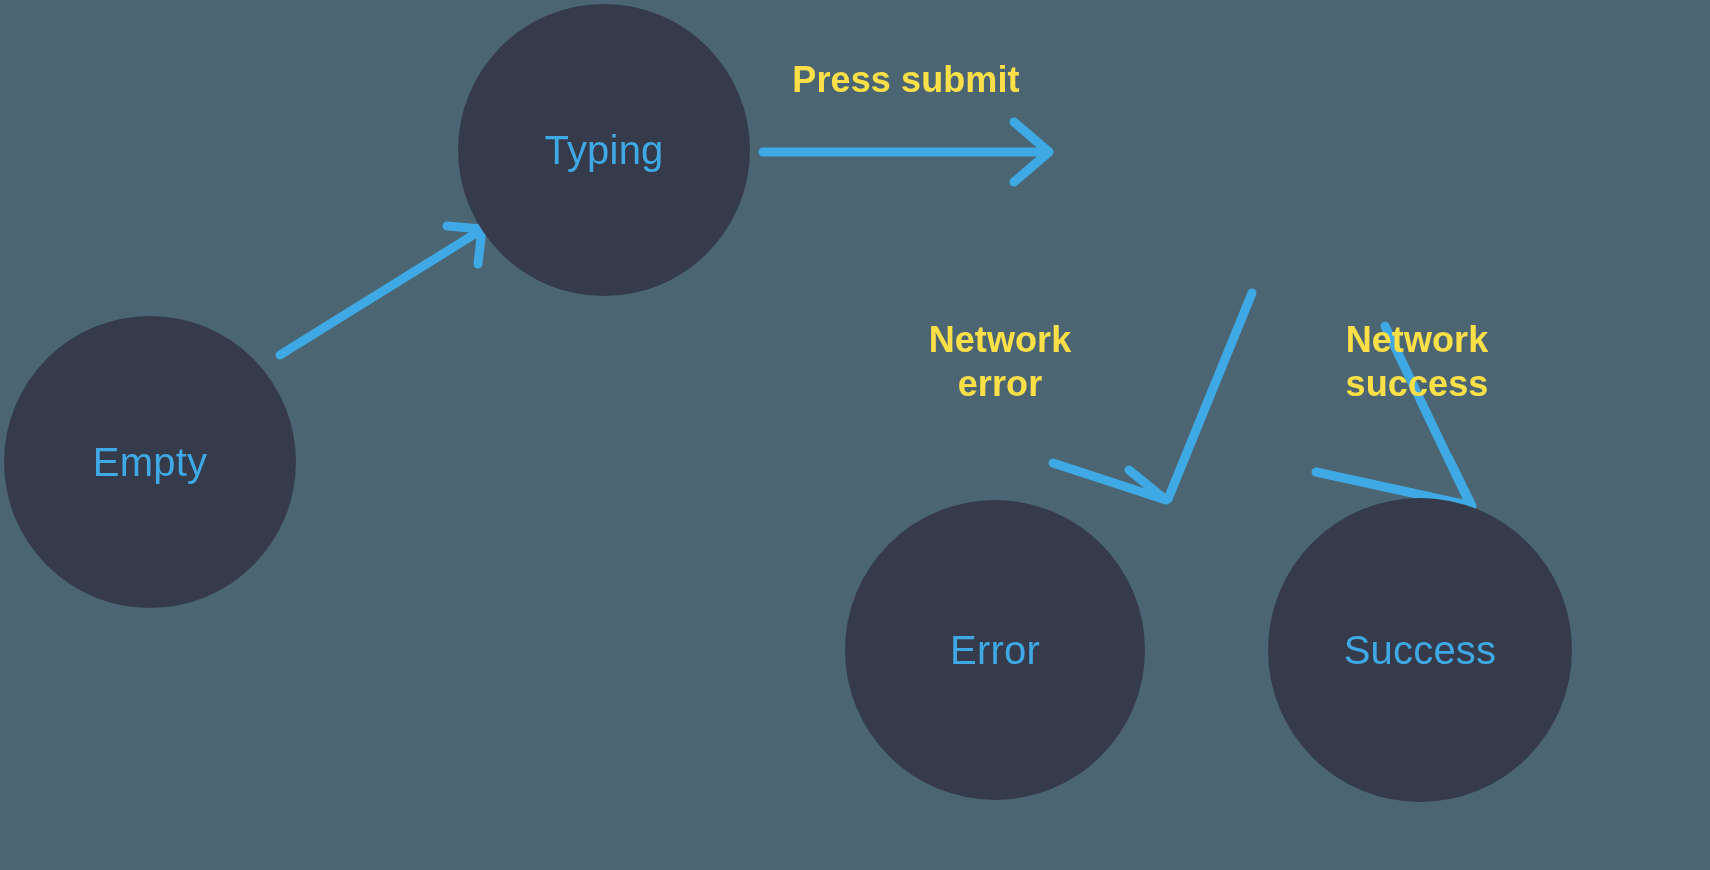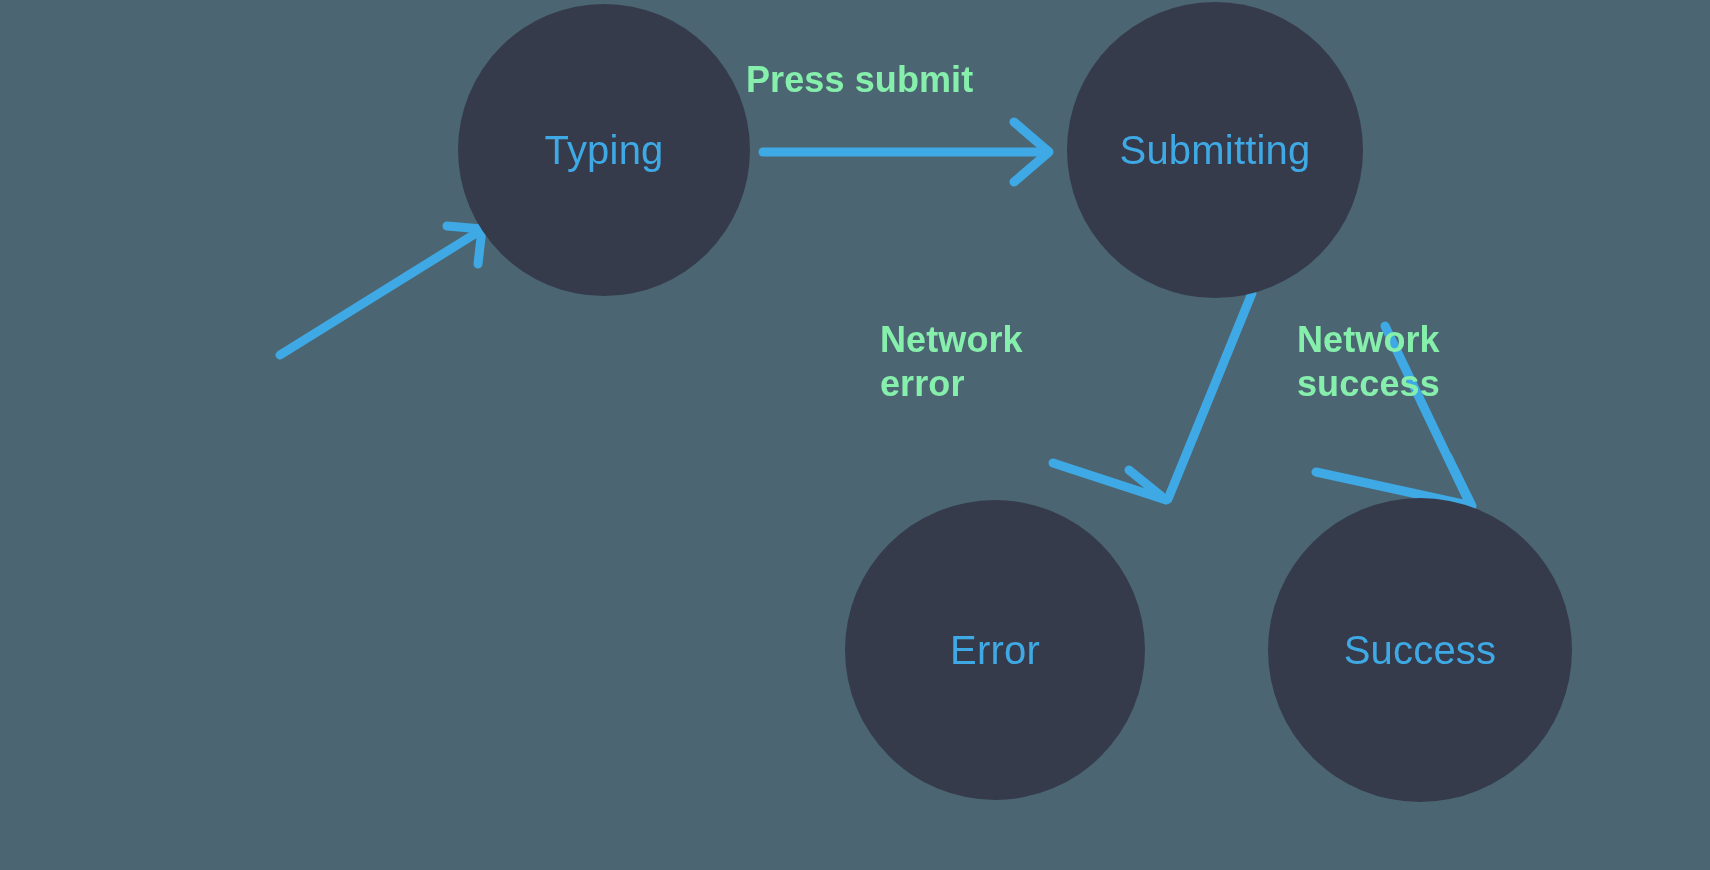--- a/index.html
+++ b/index.html
@@ -36,24 +36,25 @@
     color: #3fa9e5;
     font-size: 40px;
     font-weight: 400;
     letter-spacing: 0.2px;
     white-space: nowrap;
     text-align: center;
     line-height: 1.1;
   }
   .edge-label {
     position: absolute;
-    color: #86efac;
+    color: #fde047;
     font-size: 36px;
     font-weight: 700;
     line-height: 1.22;
+    text-align: center;
     white-space: pre-line;
     letter-spacing: 0.1px;
   }
 </style>
 </head>
 <body>
 
 <div id="stage">
 
   <svg id="edges" viewBox="0 0 1710 870">
@@ -75,28 +76,28 @@
       </g>
 
       <g>
         <line x1="1385" y1="326" x2="1470" y2="504"></line>
         <polyline points="1316,472 1472,506 1448,457" fill="none"></polyline>
       </g>
 
     </g>
   </svg>
 
+  <div class="node" style="left:4px; top:316px; width:292px; height:292px;">
+    <span class="node-label">Empty</span>
+  </div>
 
   <div class="node" style="left:458px; top:4px; width:292px; height:292px;">
     <span class="node-label">Typing</span>
   </div>
 
-  <div class="node" style="left:1067px; top:2px; width:296px; height:296px;">
-    <span class="node-label">Submitting</span>
-  </div>
 
   <div class="node" style="left:845px; top:500px; width:300px; height:300px;">
     <span class="node-label">Error</span>
   </div>
 
   <div class="node" style="left:1268px; top:498px; width:304px; height:304px;">
     <span class="node-label">Success</span>
   </div>
 
 

